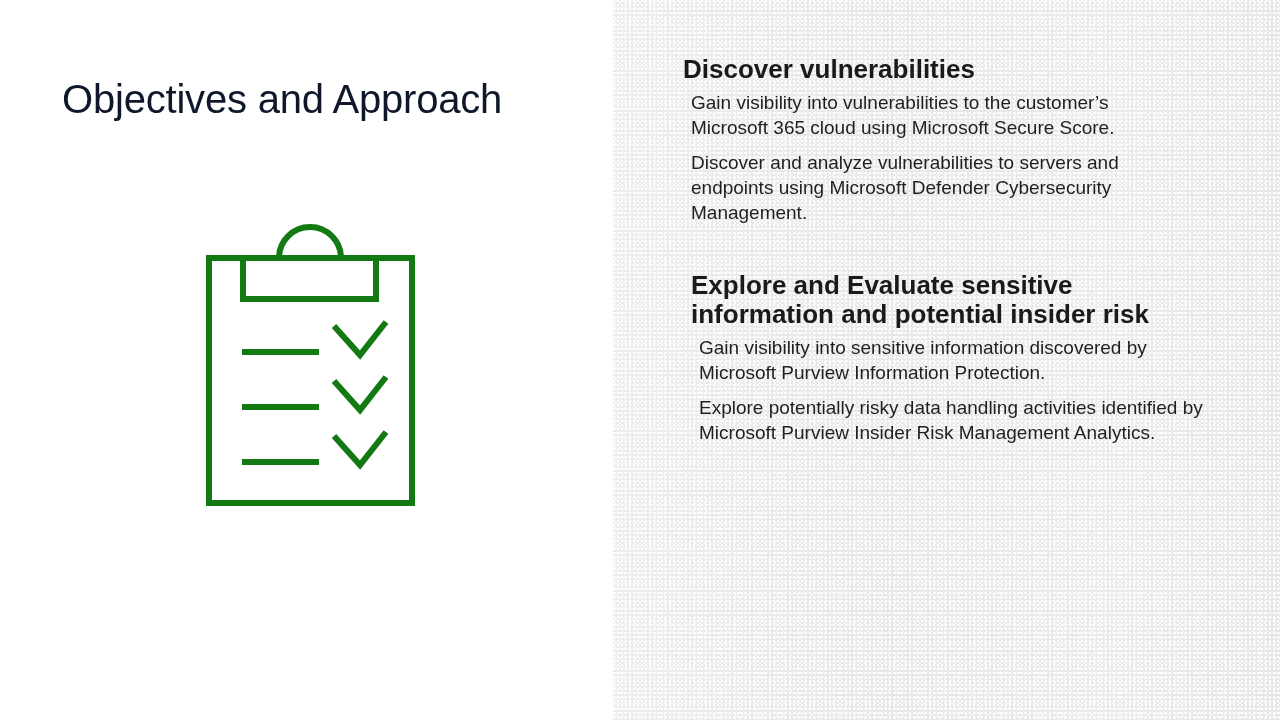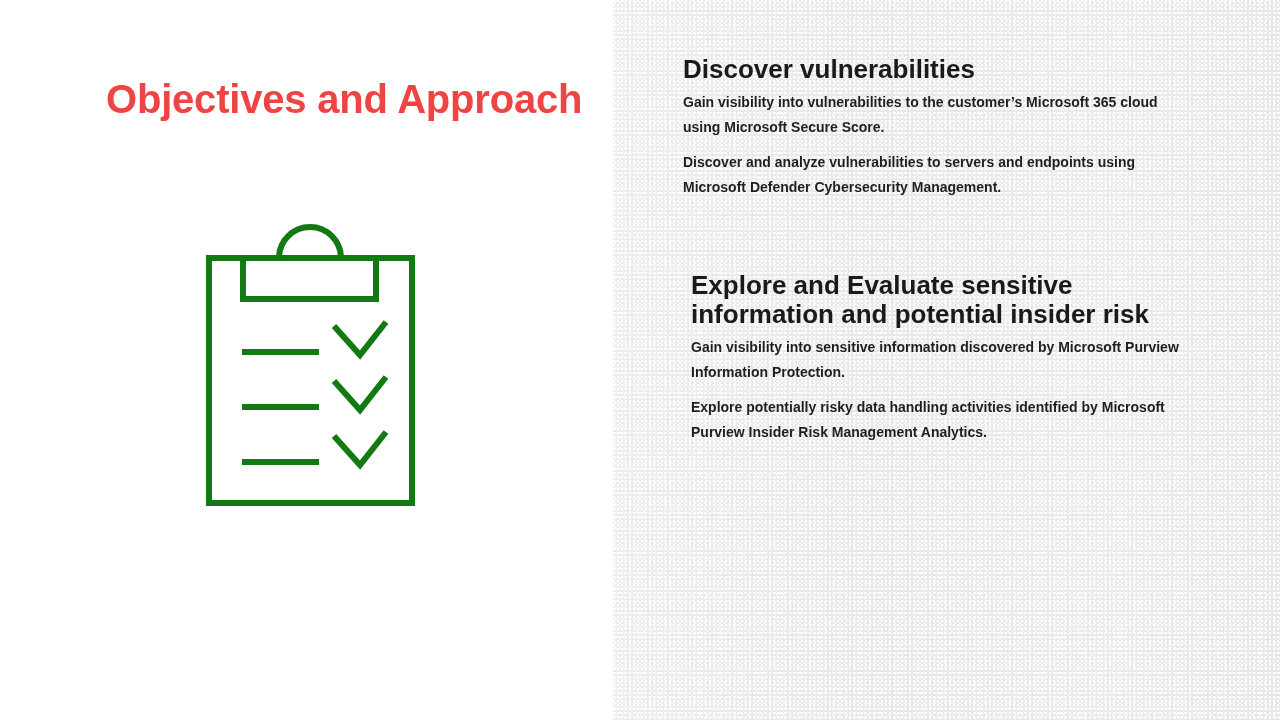--- a/index.html
+++ b/index.html
@@ -34,25 +34,24 @@
     background: #ffffff;
   }
 
   #slide-title {
     position: absolute;
     left: 62px;
     top: 47px;
     width: 520px;
     font-size: 40px;
     line-height: 50px;
-    font-weight: 700;
-    color: #ef4444;
+    font-weight: 400;
+    color: #0f172a;
     letter-spacing: -0.2px;
     white-space: nowrap;
-    margin-left: 44px;
   }
 
   #clipboard-illustration {
     position: absolute;
     left: 188px;
     top: 200px;
     width: 240px;
     height: 320px;
   }
   #clipboard-illustration svg {
@@ -83,25 +82,25 @@
 
   .block-heading {
     font-size: 26px;
     line-height: 29px;
     font-weight: 700;
     color: #1a1a1a;
     margin: 0 0 6px 0;
   }
 
   .block-para {
-    font-size: 14px;
+    font-size: 19px;
     line-height: 25px;
-    font-weight: 700;
+    font-weight: 400;
     color: #1f1f1f;
-    margin: 0 0 10px 0;
+    margin: 0 0 10px 8px;
   }
   .block-para:last-child {
     margin-bottom: 0;
   }
 
   
   #block-discover {
     left: 70px;
     top: 55px;
     width: 490px;

